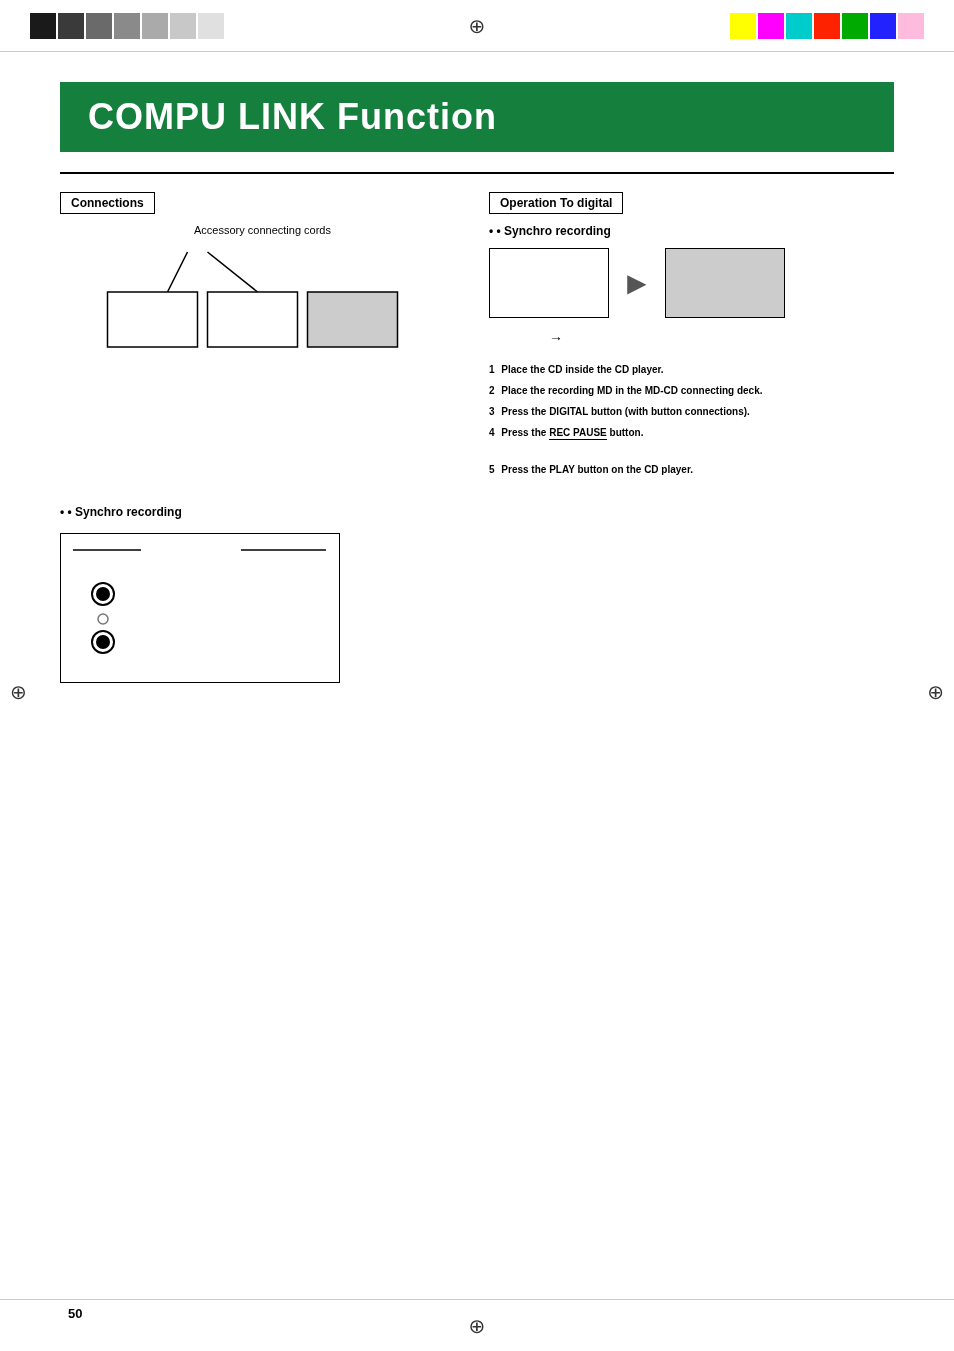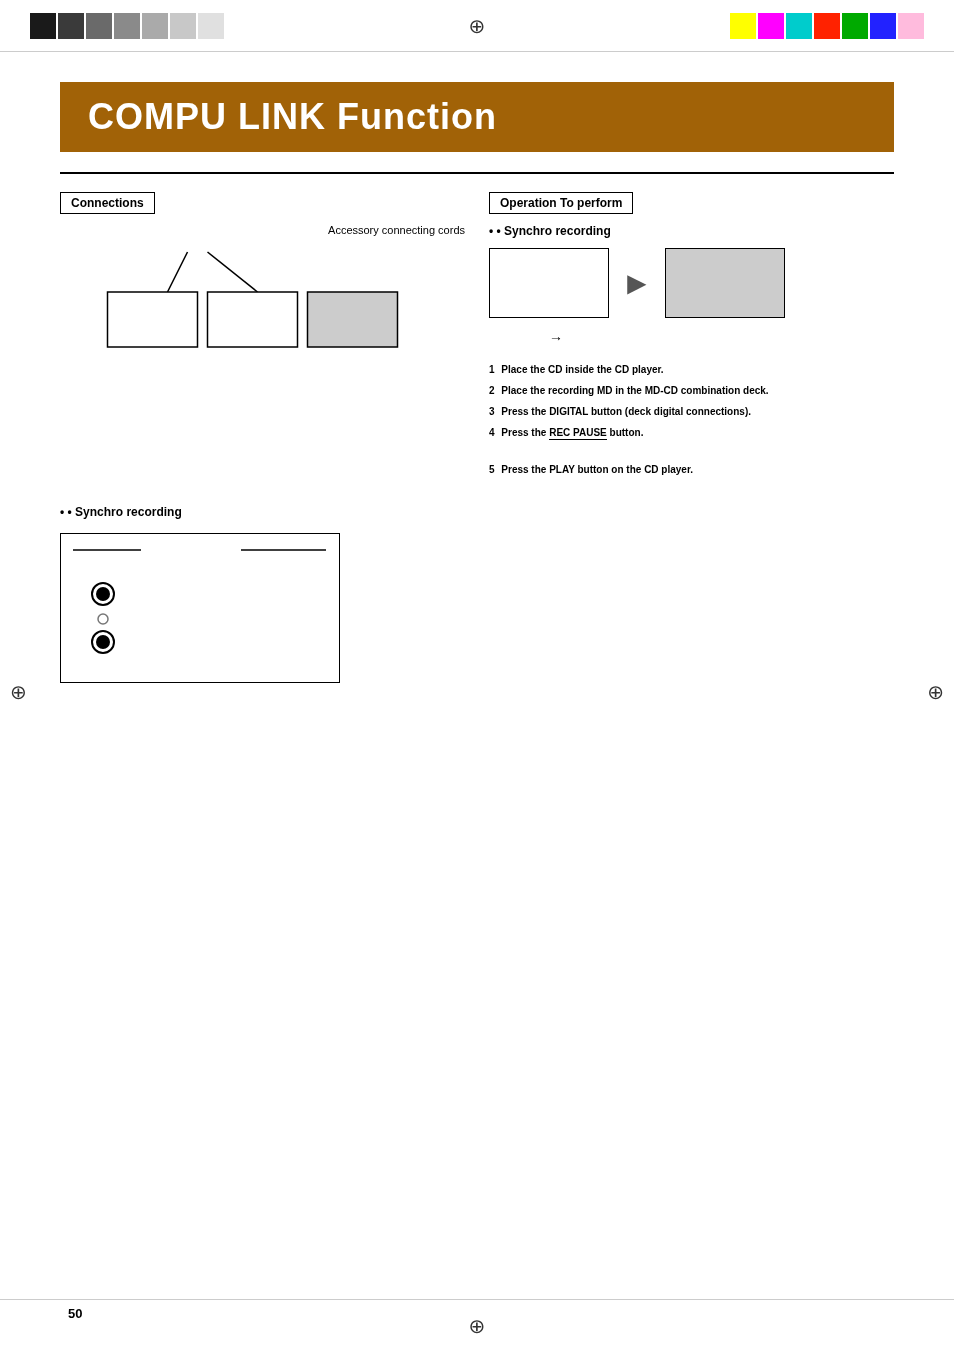--- a/index.html
+++ b/index.html
@@ -44,21 +44,21 @@
       padding-top: 30px;
     }
 
     
     .title-section {
       display: flex;
       align-items: stretch;
       margin-bottom: 20px;
     }
     .title-box {
-      background: #a16207;
+      background: #15803d;
       color: #fff;
       padding: 14px 28px;
       flex: 1;
     }
     .title-box h1 {
       font-size: 36px;
       font-weight: 900;
       font-family: Arial Black, Arial, sans-serif;
       letter-spacing: 1px;
       color: #fff;
@@ -95,21 +95,21 @@
       border: 1px solid #000;
       display: inline-block;
       padding: 3px 10px;
       font-size: 12px;
       font-weight: bold;
       margin-bottom: 10px;
     }
 
     .accessory-label {
       font-size: 11px;
-      text-align: right;
+      text-align: center;
       margin-bottom: 6px;
     }
 
     
     .diagram-area {
       position: relative;
       height: 120px;
     }
 
     .diag-svg {
@@ -311,21 +311,21 @@
           <line x1="120" y1="10" x2="170" y2="50" stroke="#000" stroke-width="1.5"></line>
 
           <rect x="20" y="50" width="90" height="55" fill="white" stroke="#000" stroke-width="1.5"></rect>
           <rect x="120" y="50" width="90" height="55" fill="white" stroke="#000" stroke-width="1.5"></rect>
           <rect x="220" y="50" width="90" height="55" fill="#cccccc" stroke="#000" stroke-width="1.5"></rect>
         </svg>
       </div>
     </div>
 
     <div class="col-right">
-      <div class="operation-label">Operation To perform</div>
+      <div class="operation-label">Operation To digital</div>
 
       <div class="synchro-label">
         <span>• Synchro recording</span>
       </div>
 
       
       <div class="synchro-diagram">
         <div class="synchro-box"></div>
         <div style="font-size:32px; color:#555;">►</div>
         <div class="synchro-box gray"></div>
@@ -333,25 +333,25 @@
       <div style="margin-left:60px; font-size:14px; margin-bottom: 16px;">→</div>
 
       
       <div class="steps-section">
         <div class="step">
           <span class="step-num">1</span>
           <span class="step-text">Place the CD inside the CD player.</span>
         </div>
         <div class="step">
           <span class="step-num">2</span>
-          <span class="step-text">Place the recording MD in the MD-CD combination deck.</span>
+          <span class="step-text">Place the recording MD in the MD-CD connecting deck.</span>
         </div>
         <div class="step">
           <span class="step-num">3</span>
-          <span class="step-text">Press the DIGITAL button (deck digital connections).</span>
+          <span class="step-text">Press the DIGITAL button (with button connections).</span>
         </div>
         <div style="margin-top:0;">
           <div class="step">
             <span class="step-num">4</span>
             <span class="step-text">Press the <span class="rec-pause-underline">REC PAUSE</span> button.</span>
           </div>
         </div>
         <div class="step" style="margin-top:24px;">
           <span class="step-num">5</span>
           <span class="step-text">Press the PLAY button on the CD player.</span>

